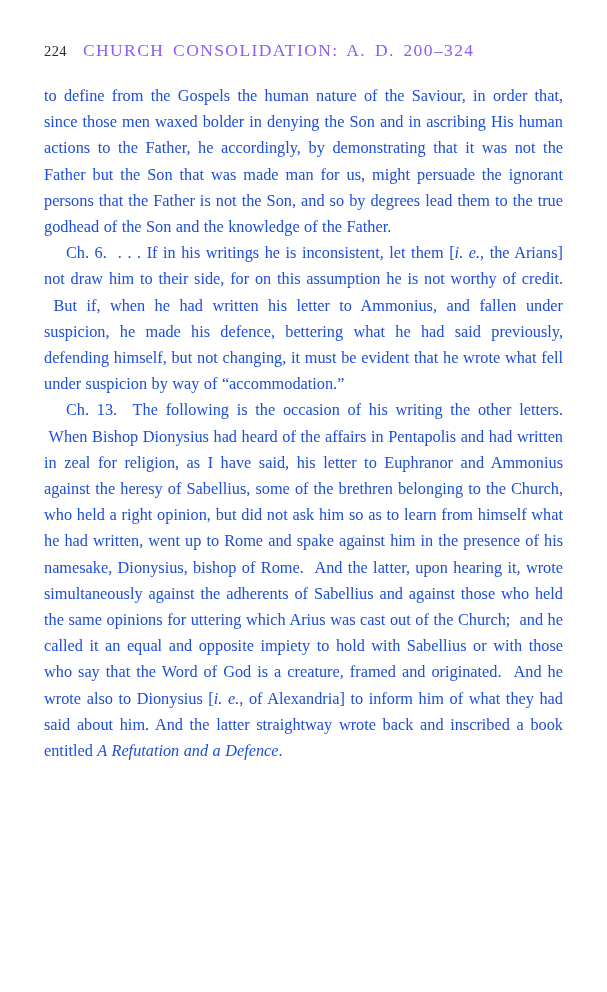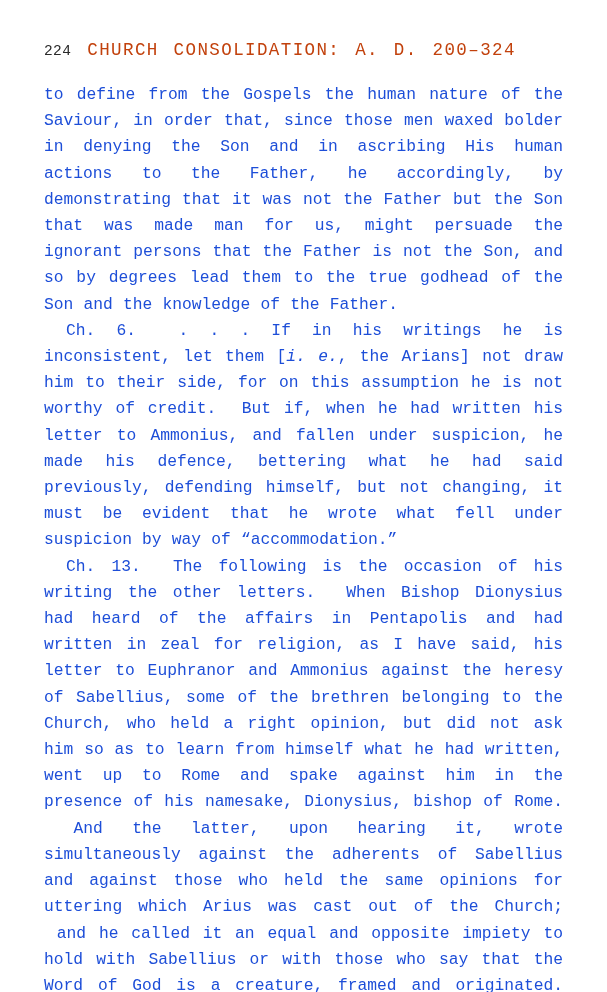--- a/index.html
+++ b/index.html
@@ -14,39 +14,38 @@
     color: #1a1a1a;
     position: relative;
     overflow: hidden;
   }
   .page {
     width: 607px;
     height: 924px;
     box-sizing: border-box;
     padding: 40px 44px 40px 44px;
     position: relative;
-    font-family: Liberation Mono, monospace;
   }
   .running-head {
     display: flex;
     align-items: baseline;
     margin: 0 0 22px 0;
     white-space: nowrap;
   }
   .folio {
     font-size: 14.5px;
     letter-spacing: 0.4px;
     color: #2a2a2a;
     margin-right: 16px;
     font-variant: small-caps;
   }
   .head-title {
     font-size: 17.5px;
     letter-spacing: 1.4px;
-    color: #c2410c;
+    color: #8b5cf6;
     word-spacing: 3px;
   }
   .body-text {
     font-size: 16.3px;
     line-height: 26.2px;
     text-align: justify;
     text-justify: inter-word;
     color: #1d4ed8;
     word-spacing: 0.4px;
   }

